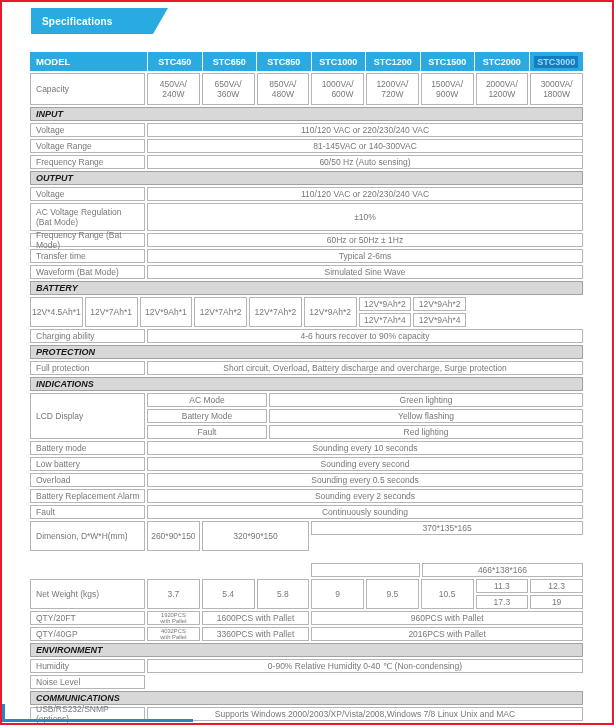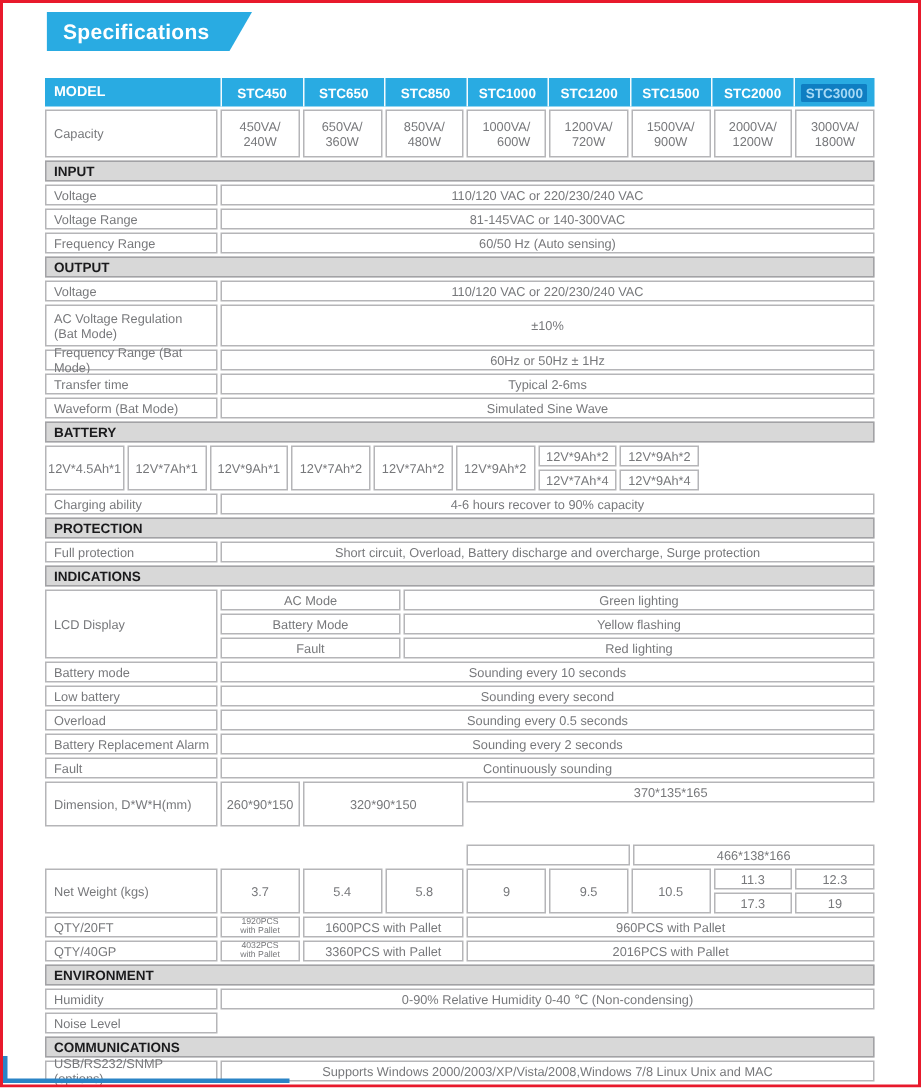--- a/index.html
+++ b/index.html
@@ -5,21 +5,21 @@
   html,body{margin:0;padding:0;background:#fff;}
   body{width:614px;height:725px;position:relative;overflow:hidden;
        font-family:"Liberation Sans","DejaVu Sans",sans-serif;}
   .frame{position:absolute;inset:0;border:2px solid var(--frame,#e8192c);pointer-events:none;z-index:9;}
   .blue-corner{position:absolute;left:2px;bottom:3px;width:188px;height:15px;
        border-left:3px solid var(--corner,#2b84c6);border-bottom:3px solid var(--corner,#2b84c6);z-index:8;}
   .banner{position:absolute;left:31px;top:8px;width:137px;height:26px;
        background:var(--accent,#29abe2);
        clip-path:polygon(0 0,100% 0,calc(100% - 15px) 100%,0 100%);
        display:flex;align-items:center;}
-  .banner span{color:#fff;font-weight:bold;font-size:14px;padding-left:11px;letter-spacing:.2px;}
+  .banner span{color:#fff;font-weight:bold;font-size:10px;padding-left:11px;letter-spacing:.2px;}
 
   .tbl{position:absolute;left:30px;top:52px;width:553px;
        --colw:52.75px;--lab:115px;font-size:8.5px;color:#77787b;}
   .row{display:flex;gap:2px;margin-bottom:2px;align-items:stretch;}
 
   
   .hdr{display:flex;background:var(--accent,#29abe2);height:19px;margin-bottom:2px;}
   .hdr .mlab{width:117px;display:flex;align-items:center;padding-left:6px;
        color:#fff;font-weight:bold;font-size:9.5px;box-sizing:border-box;}
   .hdr .mcell{flex:1;display:flex;align-items:center;justify-content:center;
@@ -31,21 +31,21 @@
   .lab{width:var(--lab);flex:0 0 var(--lab);justify-content:flex-start;text-align:left;
        padding-left:5px;line-height:10px;}
   .val{flex:1;}
   .h14{height:14px;}
   .h28{height:28px;}
   .h30{height:30px;}
   .h32{height:32px;}
   .h46{height:46px;}
   .pre{white-space:pre-line;line-height:10.5px;}
   .band{width:100%;height:14px;background:#d8d8d8;border:1px solid #a2a2a5;box-sizing:border-box;
-       display:flex;align-items:center;padding-left:5px;color:#1a1a1c;font-weight:bold;font-size:9px;}
+       display:flex;align-items:center;padding-left:5px;color:#1a1a1c;font-weight:bold;font-size:9px;font-style:italic;}
   .stackcol{display:flex;flex-direction:column;gap:2px;}
   .small{font-size:5.8px;line-height:6px;}
   .subrows{flex:1;display:flex;flex-direction:column;gap:2px;}
   .subrow{display:flex;gap:2px;flex:1;}
   .mode{flex:0 0 120px;}
   .dimstack{display:flex;flex-direction:column;gap:2px;}
   .dimbottom{display:flex;gap:2px;}
 </style>
 </head>
 <body style="--accent: #29abe2; --frame: #e8192c; --corner: #2b84c6;">

